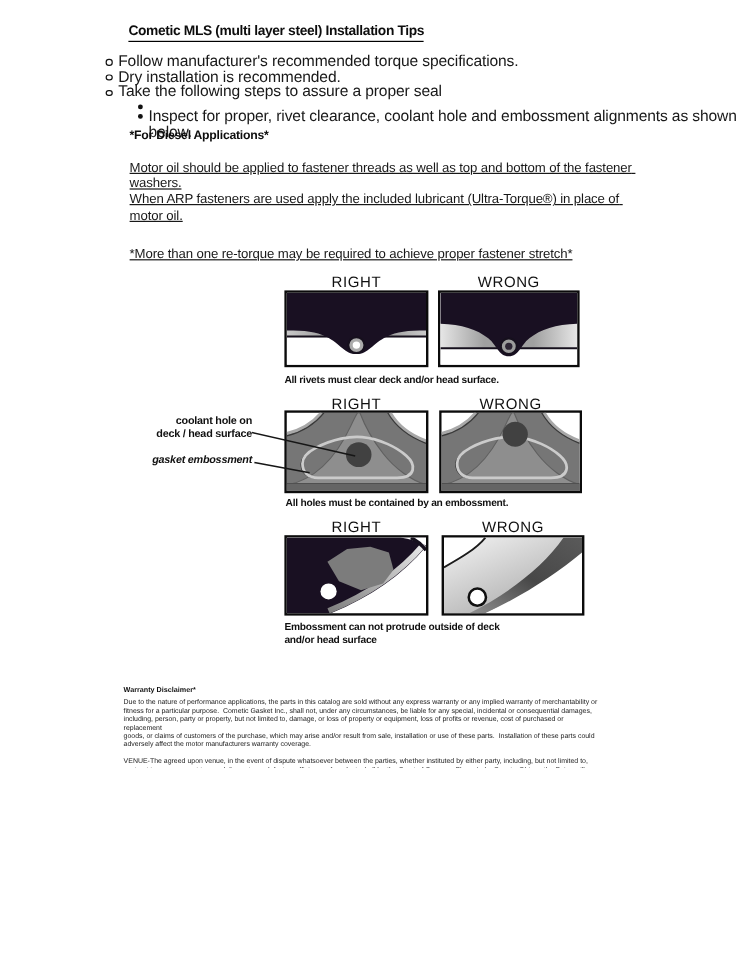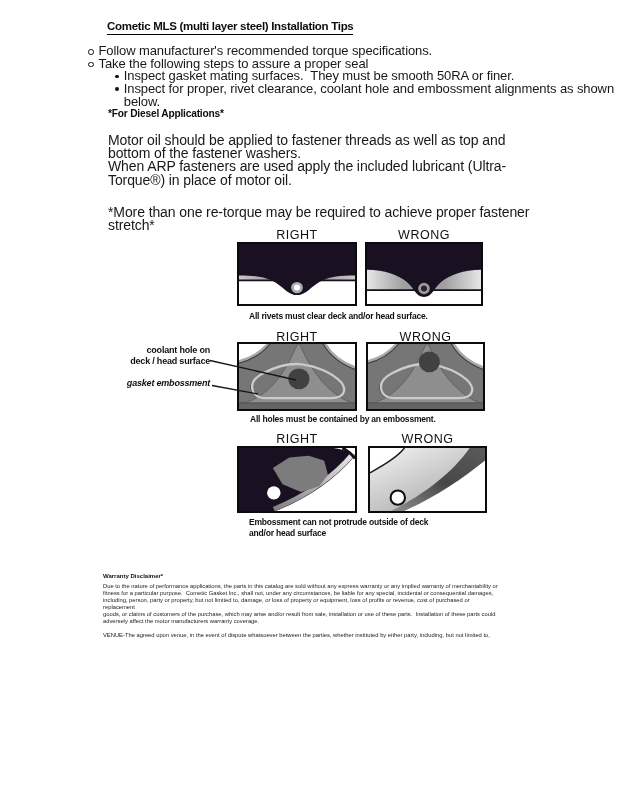--- a/index.html
+++ b/index.html
@@ -12,29 +12,29 @@
 
   .bullets{position:absolute;left:88px;top:45px;font-size:13px;letter-spacing:-0.1px;color:#181818;}
   .brow{display:flex;align-items:flex-start;line-height:12.7px;white-space:pre-wrap;}
   .brow.sub{margin-left:27px;}
   .mk{flex:none;margin:4.2px 5px 0 0;}
   .mk.o{width:3.5px;height:3.5px;border:1px solid #111;border-radius:50%;}
   .mk.f{width:3.8px;height:3.8px;background:#111;border-radius:50%;}
 
   .diesel{position:absolute;left:108px;top:108px;margin:0;font-size:10.2px;font-weight:bold;
           letter-spacing:-0.2px;color:#0d0d0d;text-align:center;}
-  .para{position:absolute;left:108px;margin:0;width:432px;font-size:14px;line-height:13.2px;
-        letter-spacing:-0.1px;white-space:pre-wrap;color:#181818;}
+  .para{position:absolute;left:108px;margin:0;width:432px;font-size:11px;line-height:13.2px;
+        letter-spacing:-0.1px;white-space:pre-wrap;color:#181818;text-decoration:underline;}
   .p1{top:134px;} .p2{top:167px;} .p3{top:206px;}
 
   .dlbl{position:absolute;font-size:12.5px;letter-spacing:0.5px;color:#101010;text-align:center;}
   .dbox{position:absolute;border:2px solid #0b0b0b;box-sizing:border-box;background:#fff;}
   .dbox svg{display:block;width:100%;height:100%;}
   .cap{position:absolute;font-size:8.5px;font-weight:bold;letter-spacing:-0.2px;color:#101010;
-       white-space:pre-wrap;line-height:10.5px;margin-left:12px;}
+       white-space:pre-wrap;line-height:10.5px;}
 
   #lbl-r1-right{left:237px;top:228px;width:120px;} #lbl-r1-wrong{left:365px;top:228px;width:118px;}
   #box-r1-right{left:237px;top:242px;width:120px;height:64px;}
   #box-r1-wrong{left:365px;top:242px;width:118px;height:64px;}
   #cap-r1{left:237px;top:311px;}
 
   #lbl-r2-right{left:237px;top:330px;width:120px;} #lbl-r2-wrong{left:366px;top:330px;width:119px;}
   #box-r2-right{left:237px;top:342px;width:120px;height:69px;}
   #box-r2-wrong{left:366px;top:342px;width:119px;height:69px;}
   #cap-r2{left:238px;top:414px;}
@@ -67,25 +67,28 @@
 
   <h1 class="title">Cometic MLS (multi layer steel) Installation Tips</h1>
 
   <div class="bullets">
     <div class="brow">
       <span class="mk o"></span>
       <span>Follow manufacturer's recommended torque specifications.</span>
     </div>
     <div class="brow">
       <span class="mk o"></span>
+      <span>Dry installation is recommended.</span>
+    </div>
+    <div class="brow">
+      <span class="mk o"></span>
       <span>Take the following steps to assure a proper seal</span>
     </div>
     <div class="brow sub">
       <span class="mk f"></span>
-      <span>Inspect gasket mating surfaces.  They must be smooth 50RA or finer.</span>
     </div>
     <div class="brow sub">
       <span class="mk f"></span>
       <span>Inspect for proper, rivet clearance, coolant hole and embossment alignments as shown below.</span>
     </div>
   </div>
 
   <h2 class="diesel">*For Diesel Applications*</h2>
   <p class="para p1">Motor oil should be applied to fastener threads as well as top and bottom of the fastener washers.
 When ARP fasteners are used apply the included lubricant (Ultra-Torque®) in place of motor oil.</p>

